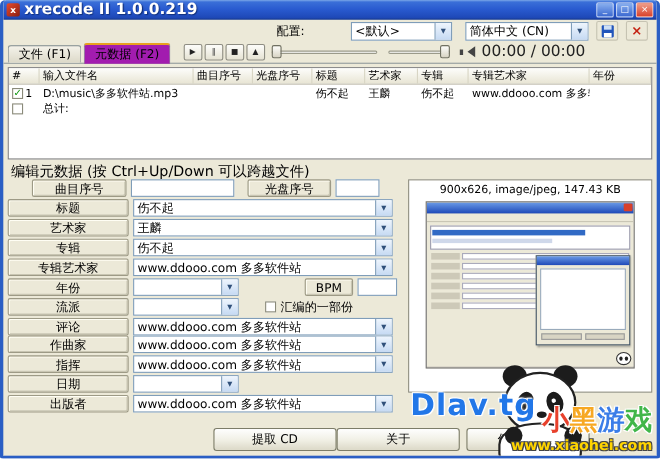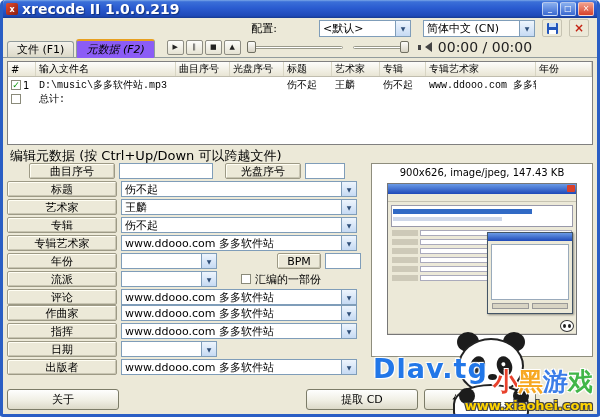--- a/index.html
+++ b/index.html
@@ -35,21 +35,21 @@
   .floppy { width:11px; height:11px; background:#2255bb; position:relative; border-radius:1px; }
   .floppy::before { content:""; position:absolute; top:0; left:2px; width:7px; height:4px; background:#cfe0f5; }
   .floppy::after  { content:""; position:absolute; bottom:0; left:2px; width:7px; height:4px; background:#fff; }
   .red-x { color:#c42313; font-weight:bold; font-size:12px; line-height:1; }
 
   
   .tabrow { display:flex; align-items:flex-end; height:20px; padding-left:4px; border-bottom:1px solid #919b9c; }
   .tab { height:16px; padding:1px 9px; margin-right:2px; font-size:11px;
          border:1px solid #919b9c; border-bottom:none; border-radius:3px 3px 0 0;
          background:linear-gradient(#f4f2ea,#dcd9c8); display:flex; align-items:center; }
-  .tab.active { height:19px; background:#8b5cf6; margin-bottom:-1px; border-top:2px solid #e7a020;font-style:italic; }
+  .tab.active { height:19px; background:#a21caf; margin-bottom:-1px; border-top:2px solid #e7a020; }
   .media { display:flex; align-items:center; gap:2px; margin-left:10px; margin-bottom:2px; }
   .mbtn { width:17px; height:15px; font-size:7px; color:#222; line-height:1;
           background:linear-gradient(#fdfdfb,#e6e3d3); border:1px solid #8e8d83; border-radius:2px;
           display:flex; align-items:center; justify-content:center; }
   .slider { position:relative; width:96px; height:15px; margin:0 4px; }
   .slider.vol { width:56px; }
   .slider .track { position:absolute; top:6px; left:0; right:0; height:3px; background:#fff;
                    border:1px solid #9a9a8a; border-radius:2px; }
   .slider .thumb { position:absolute; top:1px; width:9px; height:12px;
                    background:linear-gradient(#fdfdfb,#d8d4c4); border:1px solid #707062; border-radius:2px; }
@@ -59,21 +59,21 @@
   .speaker::after  { content:""; position:absolute; left:3px; top:1px; border:5.5px solid transparent; border-right:7px solid #444; }
   .time { font-size:14px; color:#222; margin-left:4px; }
 
   
   .table-panel { margin:3px 4px 0 4px; height:84px; background:#fff; border:1px solid #808080; overflow:hidden; }
   .tgrid { display:grid; grid-template-columns:28px 140px 54px 54px 48px 48px 46px 110px 1fr; }
   .thead { height:15px; background:linear-gradient(#fdfdfb,#e8e5d4); border-bottom:1px solid #c0bdae; }
   .th { padding:0 3px; font-size:10px; border-right:1px solid #d8d5c4; display:flex; align-items:center;
         white-space:nowrap; overflow:hidden; }
   .trow { height:14px; font-size:10px; align-items:center; }
-  .td { padding:8px 3px; white-space:nowrap; overflow:hidden;font-family:Liberation Mono, monospace; }
+  .td { padding:8px 3px; white-space:nowrap; overflow:hidden; }
   .cellflex { display:flex; align-items:center; gap:2px; padding-left:3px; }
   .cb { width:10px; height:10px; min-width:10px; background:#fff; border:1px solid #8a8a7a; font-size:9px;
         line-height:1; color:#089408; font-weight:bold; display:inline-flex; align-items:center; justify-content:center; }
 
   
   .edit-hdr { height:16px; padding:2px 7px 0 7px; font-size:13px; }
   .main { display:flex; align-items:flex-start; padding:2px 4px 0 4px; }
   .form { width:354px; }
   .frow { display:flex; align-items:center; height:16px; margin-bottom:2px; }
   .lbl-btn { width:110px; height:16px; font-size:11px; background:#ece9d8; border:1px solid #9d9a86; border-radius:2px;
@@ -395,22 +395,22 @@
                 <i></i>
               </div>
           </div>
           <div class="ms-panda"></div>
         </div>
       </div>
     </div>
   </div>
 
   <div class="footer">
+    <button class="btn extract">提取 CD</button>
     <button class="btn about">关于</button>
-    <button class="btn extract">提取 CD</button>
     <button class="btn save">保存元数据</button>
   </div>
 
   <div class="wm">
     <div class="panda">
       <div class="p-ear l"></div>
         <div class="p-ear r"></div>
       <div class="p-face">
         <div class="p-eye l"></div>
           <div class="p-eye r"></div>

